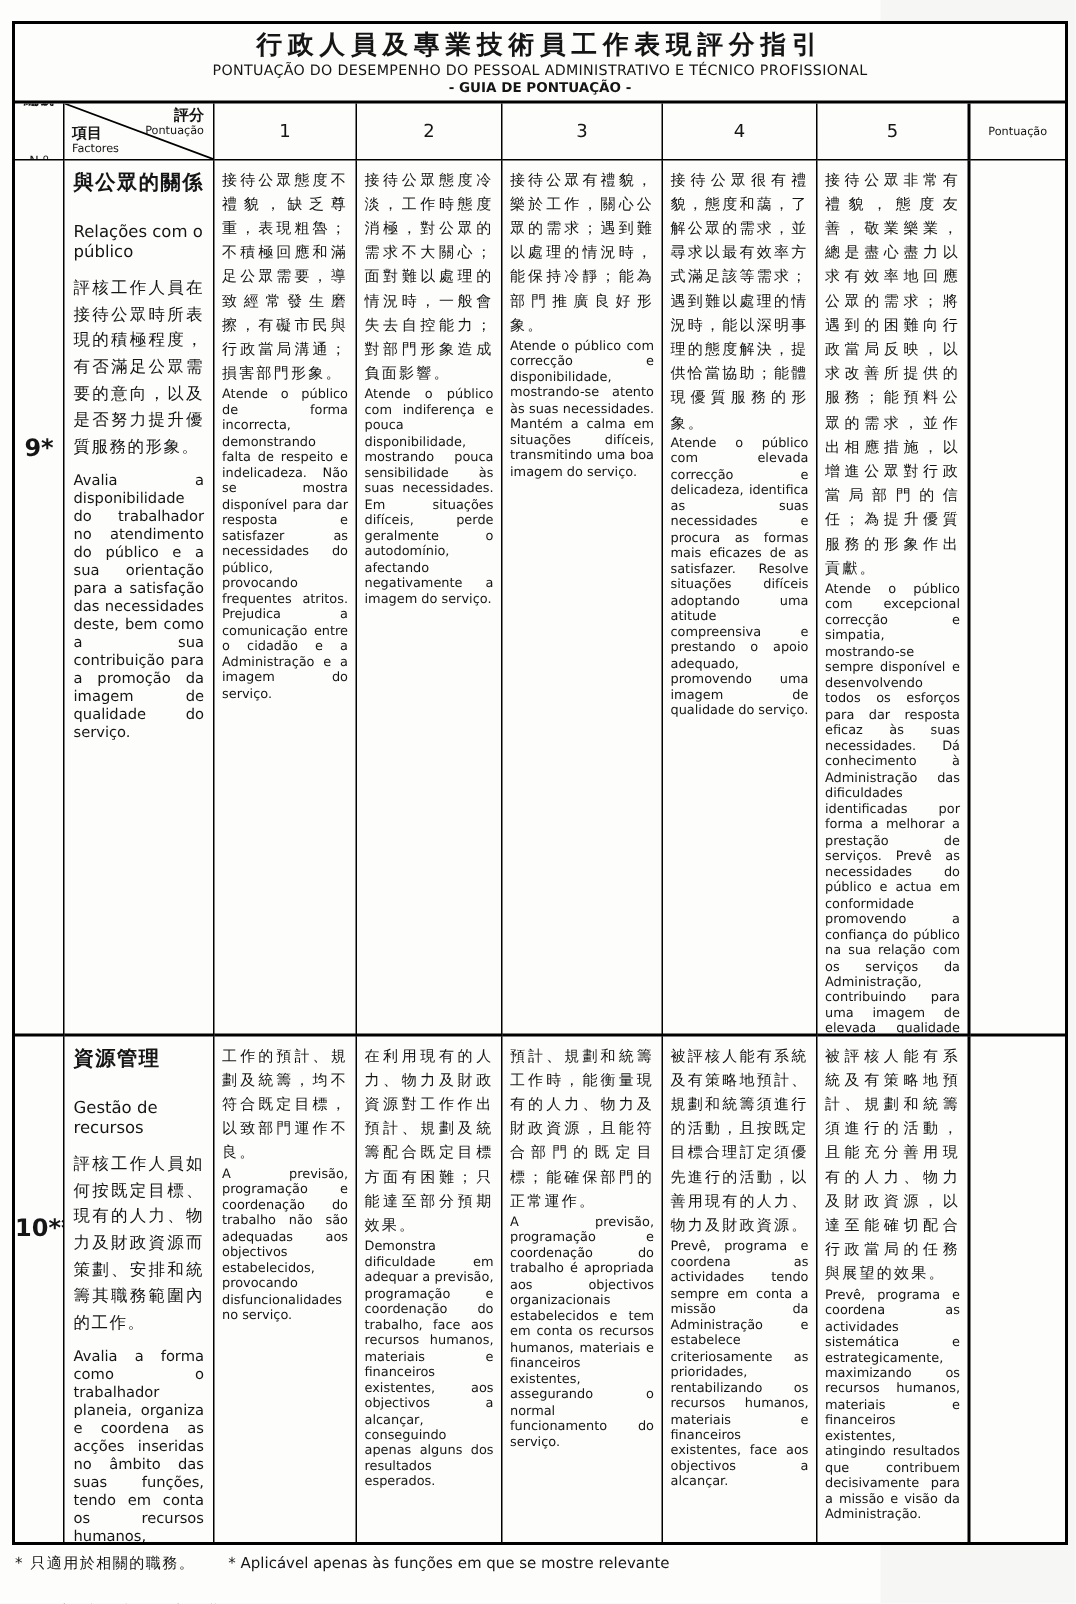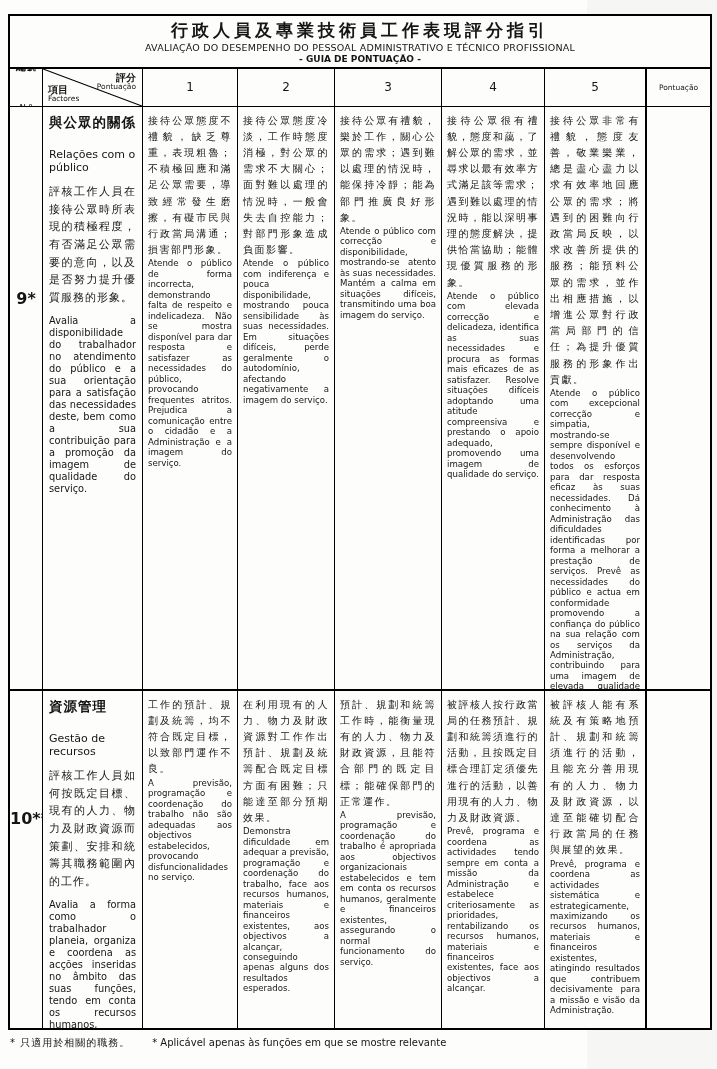--- a/index.html
+++ b/index.html
@@ -70,21 +70,21 @@
   .page-pt { font-size:9px; }
 </style>
 </head>
 <body>
 
 <div class="sheet">
   <div class="table">
 
     <div class="titleblock">
       <div class="title-zh">行政人員及專業技術員工作表現評分指引</div>
-      <div class="title-pt">AVALIAÇÃO DO DESEMPENHO DO PESSOAL ADMINISTRATIVO E TÉCNICO PROFISSIONAL</div>
+      <div class="title-pt">PONTUAÇÃO DO DESEMPENHO DO PESSOAL ADMINISTRATIVO E TÉCNICO PROFISSIONAL</div>
       <div class="title-sub">- GUIA DE PONTUAÇÃO -</div>
     </div>
 
     <div class="grid">
 
       <div class="c hcell">
         <span class="h-zh">編號</span>
         <span class="h-pt">N.º</span>
       </div>
       <div class="c">
@@ -154,24 +154,24 @@
       <div class="c lvlcell bot">
         <div class="lvl-zh">工作的預計、規劃及統籌，均不符合既定目標，以致部門運作不良。</div>
         <div class="lvl-pt">A previsão, programação e coordenação do trabalho não são adequadas aos objectivos estabelecidos, provocando disfuncionalidades no serviço.</div>
       </div>
       <div class="c lvlcell bot">
         <div class="lvl-zh">在利用現有的人力、物力及財政資源對工作作出預計、規劃及統籌配合既定目標方面有困難；只能達至部分預期效果。</div>
         <div class="lvl-pt">Demonstra dificuldade em adequar a previsão, programação e coordenação do trabalho, face aos recursos humanos, materiais e financeiros existentes, aos objectivos a alcançar, conseguindo apenas alguns dos resultados esperados.</div>
       </div>
       <div class="c lvlcell bot">
         <div class="lvl-zh">預計、規劃和統籌工作時，能衡量現有的人力、物力及財政資源，且能符合部門的既定目標；能確保部門的正常運作。</div>
-        <div class="lvl-pt">A previsão, programação e coordenação do trabalho é apropriada aos objectivos organizacionais estabelecidos e tem em conta os recursos humanos, geralmente e financeiros existentes, assegurando o normal funcionamento do serviço.</div>
+        <div class="lvl-pt">A previsão, programação e coordenação do trabalho é apropriada aos objectivos organizacionais estabelecidos e tem em conta os recursos humanos, materiais e financeiros existentes, assegurando o normal funcionamento do serviço.</div>
       </div>
       <div class="c lvlcell bot">
-        <div class="lvl-zh">被評核人按行政當局的任務預計、規劃和統籌須進行的活動，且按既定目標合理訂定須優先進行的活動，以善用現有的人力、物力及財政資源。</div>
+        <div class="lvl-zh">被評核人能有系統及有策略地預計、規劃和統籌須進行的活動，且按既定目標合理訂定須優先進行的活動，以善用現有的人力、物力及財政資源。</div>
         <div class="lvl-pt">Prevê, programa e coordena as actividades tendo sempre em conta a missão da Administração e estabelece criteriosamente as prioridades, rentabilizando os recursos humanos, materiais e financeiros existentes, face aos objectivos a alcançar.</div>
       </div>
       <div class="c lvlcell bot heavy-r">
         <div class="lvl-zh">被評核人能有系統及有策略地預計、規劃和統籌須進行的活動，且能充分善用現有的人力、物力及財政資源，以達至能確切配合行政當局的任務與展望的效果。</div>
         <div class="lvl-pt">Prevê, programa e coordena as actividades sistemática e estrategicamente, maximizando os recursos humanos, materiais e financeiros existentes, atingindo resultados que contribuem decisivamente para a missão e visão da Administração.</div>
       </div>
       <div class="c last bot"></div>
 
     </div>
   </div>

